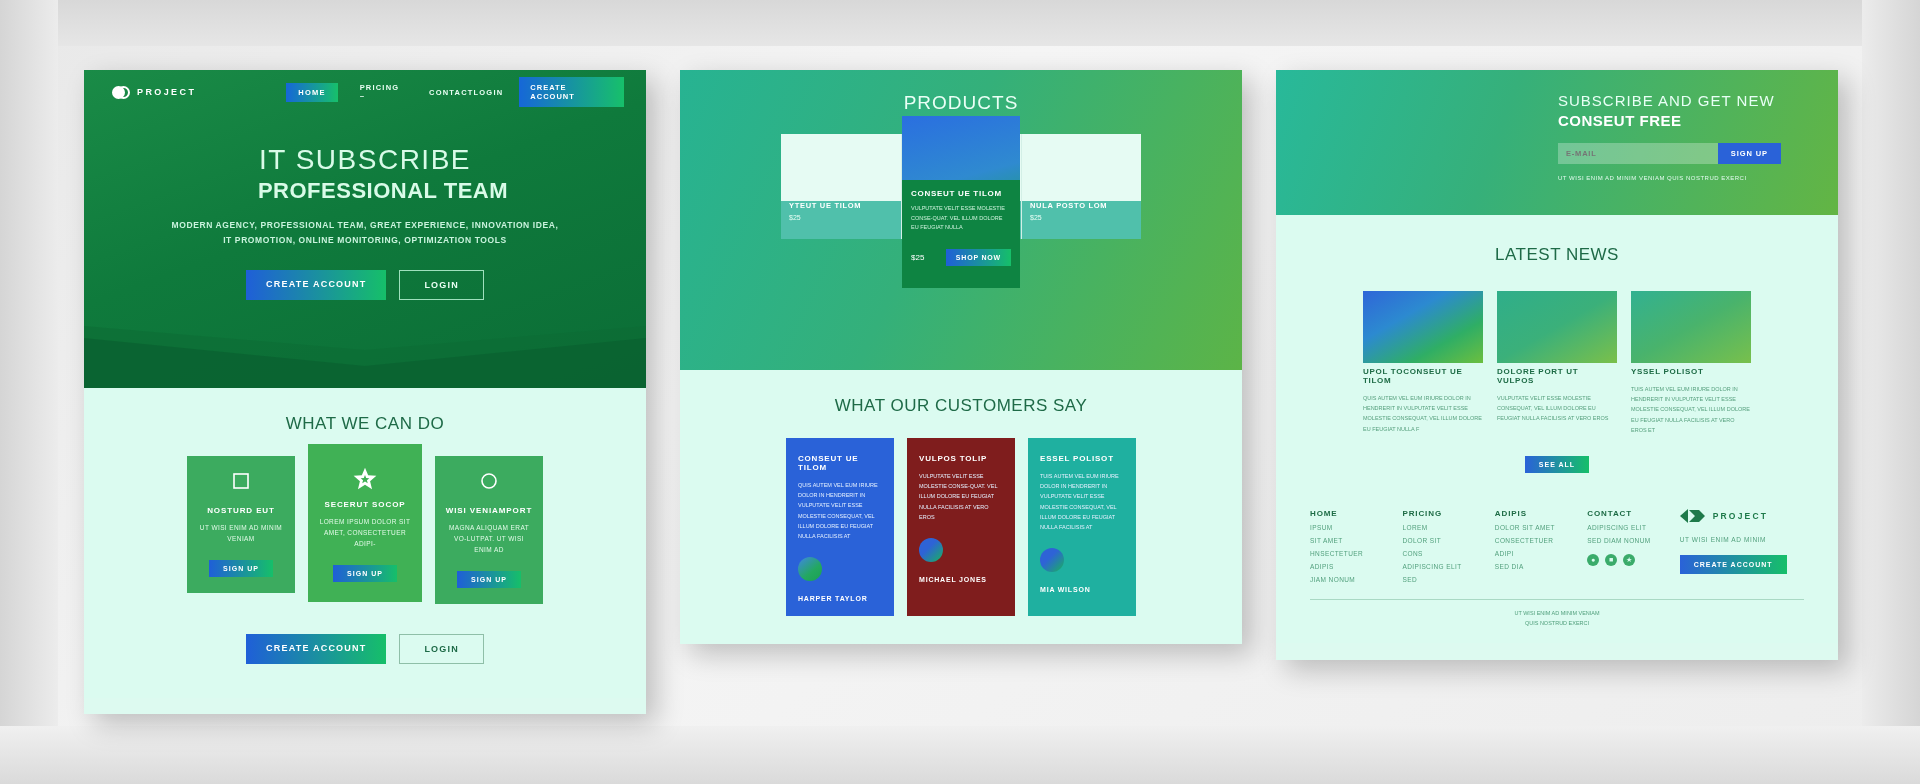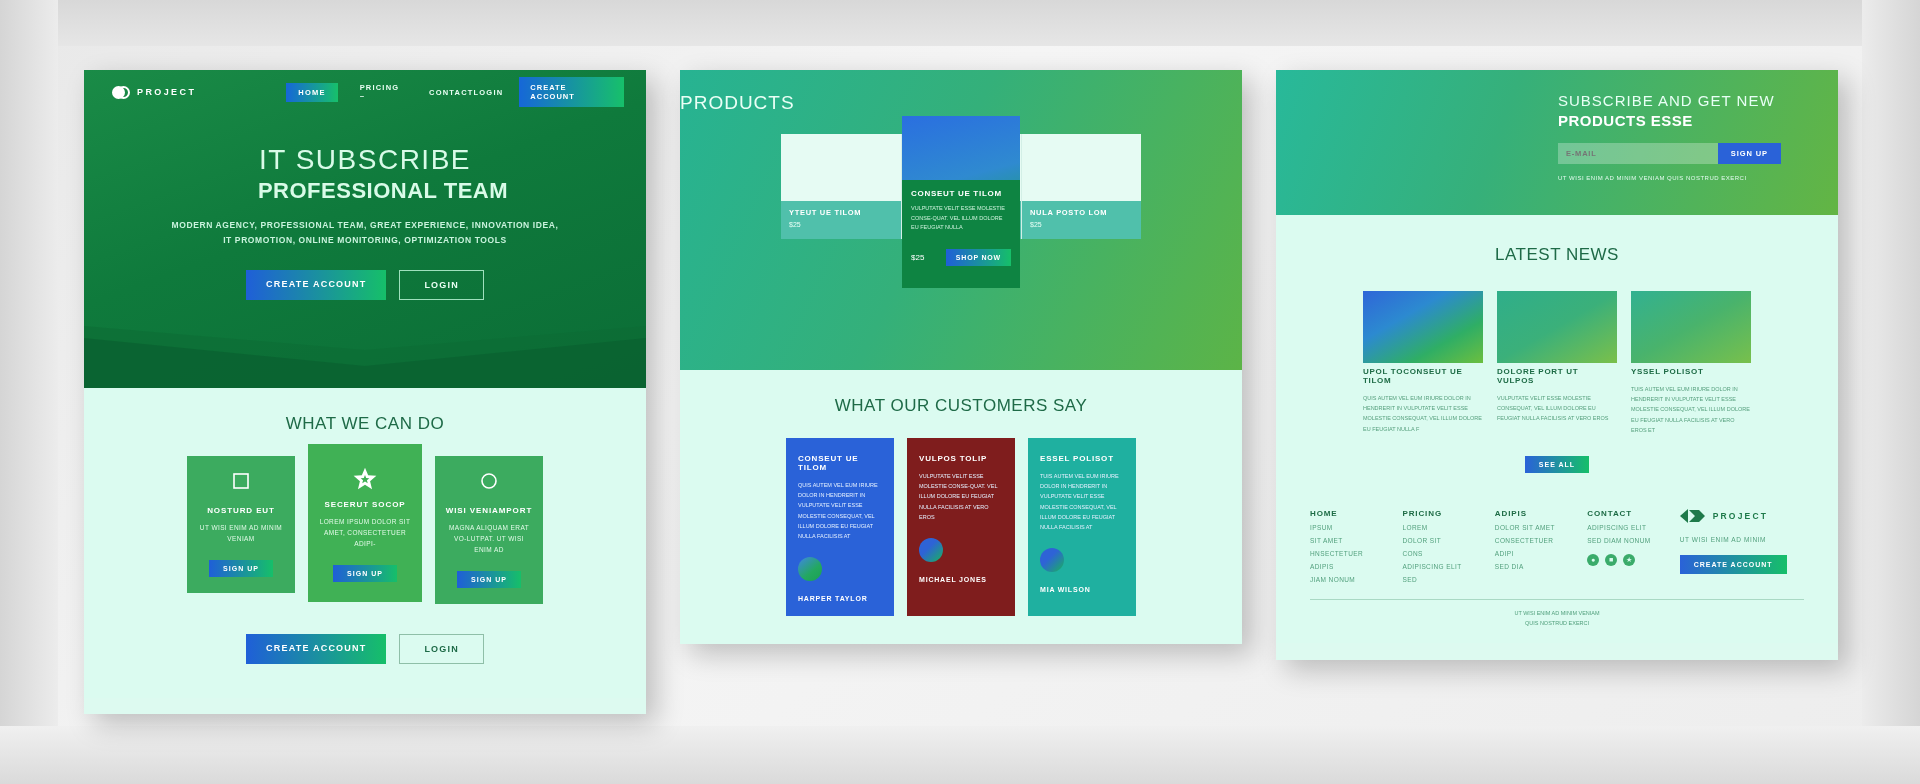--- a/index.html
+++ b/index.html
@@ -110,26 +110,26 @@
   .btn-ghost-dark {
     border:1px solid #8fbfa8; color:#1e6a47; font-size:9px; font-weight:700;
     letter-spacing:1.2px; padding:9px 24px; background:#dbfbf0;
   }
 
   
   .prod-hero {
     position:relative; height:300px;
     background: linear-gradient(115deg,#27b392 0%,#34b07a 45%,#5cb447 100%);
   }
-  .prod-title { text-align:left; color:#eafff6; font-size:19px; letter-spacing:1px; padding-top:22px; }
+  .prod-title { text-align:center; color:#eafff6; font-size:19px; letter-spacing:1px; padding-top:22px; }
   .prod-row { display:flex; justify-content:center; margin-top:20px; position:relative; }
   .prod-col { width:120px; background:#e6fbf3; height:105px; position:relative; }
   .prod-col + .prod-col { border-left:1px solid #d3efe6; }
   .prod-foot { position:absolute; left:0; bottom:0; width:100%; height:38px;
-    background:rgba(37,175,150,0.78); padding:7px 8px; }
+    background:rgba(37,175,150,0.78); padding:0 8px; }
   .prod-name { color:#fff; font-size:7.5px; font-weight:700; letter-spacing:0.7px; }
   .prod-price { color:#eafff6; font-size:7px; margin-top:4px; }
   .prod-feature {
     position:absolute; left:50%; transform:translateX(-50%); top:-18px;
     width:118px; height:172px;
     background: linear-gradient(165deg,#2a6fe0 0%,#2f8ad0 38%,#14a25b 72%,#0c8d3f 100%);
   }
   .pf-body { position:absolute; left:0; bottom:0; width:100%; height:108px;
     background:#0e8442; padding:9px 9px 10px; }
   .pf-title { color:#fff; font-size:8px; font-weight:700; letter-spacing:0.7px; }
@@ -360,21 +360,21 @@
         <div class="t-ava"></div>
         <div class="t-name">MIA WILSON</div>
       </div>
     </div>
   </div>
 </div>
 
 <div class="panel" id="panel-news">
   <div class="sub-hero">
     <div class="sub-k">SUBSCRIBE AND GET NEW</div>
-    <div class="sub-t">PRODUCTS ESSE</div>
+    <div class="sub-t">CONSEUT FREE</div>
     <div class="sub-form">
       <input class="sub-input" placeholder="E-MAIL" style="">
       <span class="sub-btn">SIGN UP</span>
     </div>
     <div class="sub-note">UT WISI ENIM AD MINIM VENIAM QUIS NOSTRUD EXERCI</div>
   </div>
 
   <div class="news-wrap">
     <div class="news-title">LATEST NEWS</div>
     <div class="news-row">

